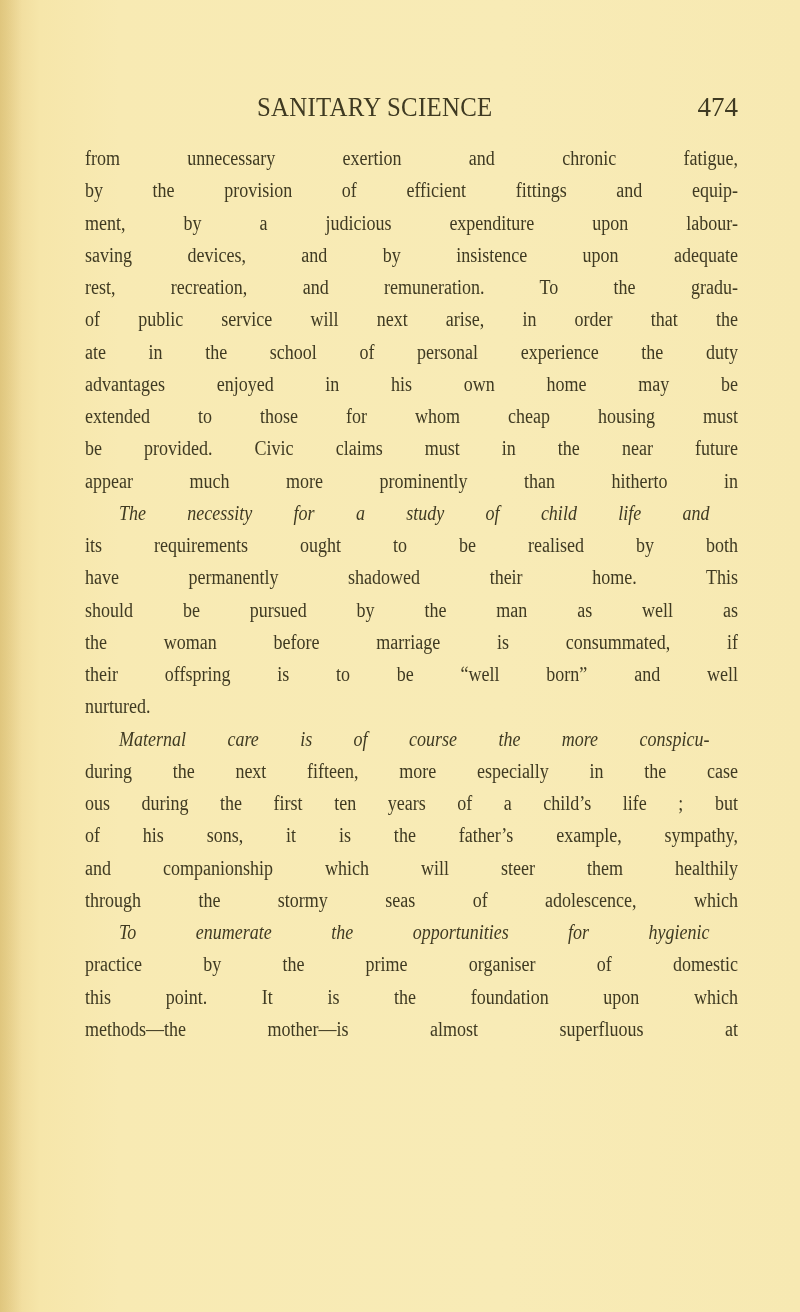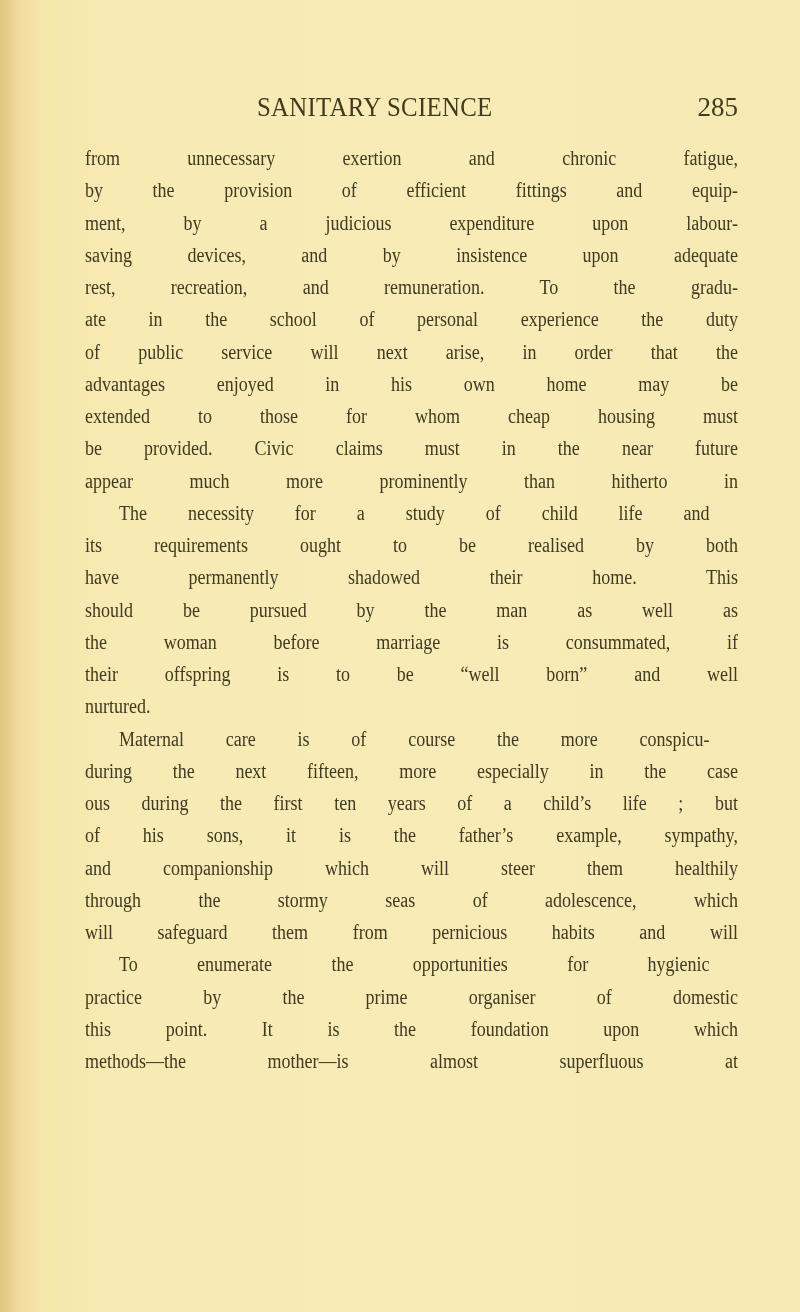--- a/index.html
+++ b/index.html
@@ -65,40 +65,41 @@
     white-space: nowrap;
     text-align: justify;
     text-align-last: justify;
     overflow: visible;
   }
   .line.last {
     text-align-last: left;
   }
   .line.indent {
     padding-left: 34px;
+    font-style: italic;
   }
   .line-inner {
     display: block;
     width: 100%;
     transform: scaleX(0.9);
     transform-origin: left center;
     width: 111.1%;
     text-align: justify;
     text-align-last: inherit;
   }
 </style>
 </head>
 <body>
 
 <div class="page">
   <div class="gutter-shadow"></div>
 
   <div class="running-head">
     <span class="running-title">SANITARY SCIENCE</span>
-    <span class="page-number">285</span>
+    <span class="page-number">474</span>
   </div>
 
   <div class="body-text">
 
     <div>
       <span class="line">
           <span class="line-inner">from unnecessary exertion and chronic fatigue,</span>
         </span>
       <span class="line">
           <span class="line-inner">by the provision of efficient fittings and equip-</span>
@@ -106,24 +107,24 @@
       <span class="line">
           <span class="line-inner">ment, by a judicious expenditure upon labour-</span>
         </span>
       <span class="line">
           <span class="line-inner">saving devices, and by insistence upon adequate</span>
         </span>
       <span class="line">
           <span class="line-inner">rest, recreation, and remuneration.  To the gradu-</span>
         </span>
       <span class="line">
-          <span class="line-inner">ate in the school of personal experience the duty</span>
+          <span class="line-inner">of public service will next arise, in order that the</span>
         </span>
       <span class="line">
-          <span class="line-inner">of public service will next arise, in order that the</span>
+          <span class="line-inner">ate in the school of personal experience the duty</span>
         </span>
       <span class="line">
           <span class="line-inner">advantages enjoyed in his own home may be</span>
         </span>
       <span class="line">
           <span class="line-inner">extended to those for whom cheap housing must</span>
         </span>
       <span class="line">
           <span class="line-inner">be provided.  Civic claims must in the near future</span>
         </span>
@@ -168,23 +169,20 @@
         </span>
       <span class="line">
           <span class="line-inner">of his sons, it is the father’s example, sympathy,</span>
         </span>
       <span class="line">
           <span class="line-inner">and companionship which will steer them healthily</span>
         </span>
       <span class="line">
           <span class="line-inner">through the stormy seas of adolescence, which</span>
         </span>
-      <span class="line">
-          <span class="line-inner">will safeguard them from pernicious habits and will</span>
-        </span>
     </div>
 
     <div>
       <span class="line indent">
           <span class="line-inner" style="width:106%">To enumerate the opportunities for hygienic</span>
         </span>
       <span class="line">
           <span class="line-inner">practice by the prime organiser of domestic</span>
         </span>
       <span class="line">

